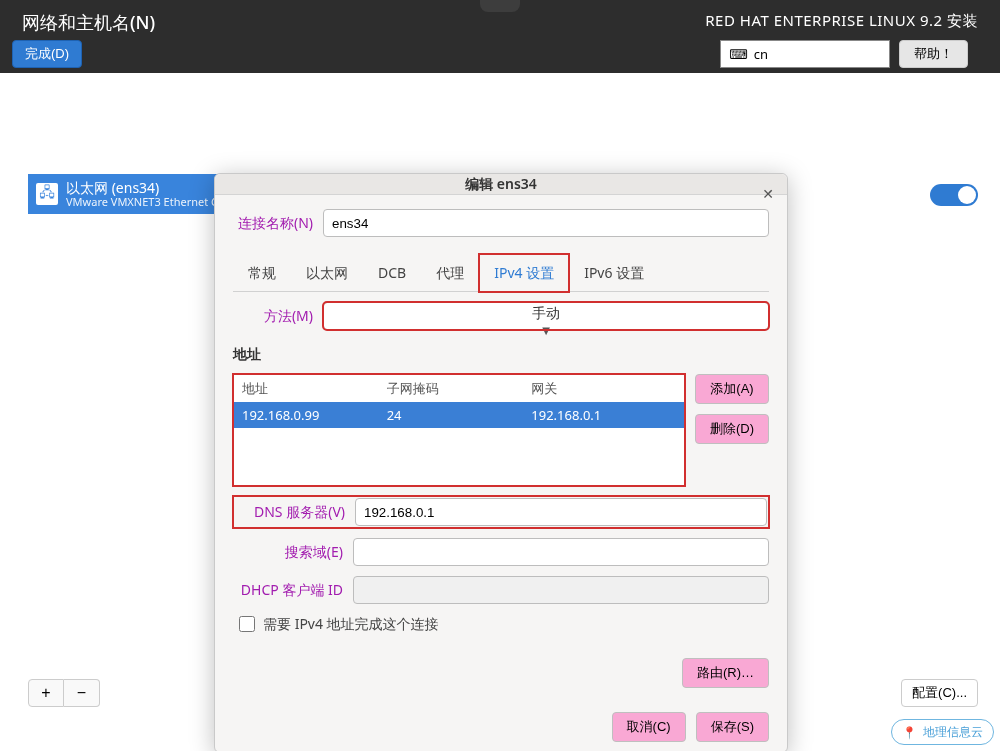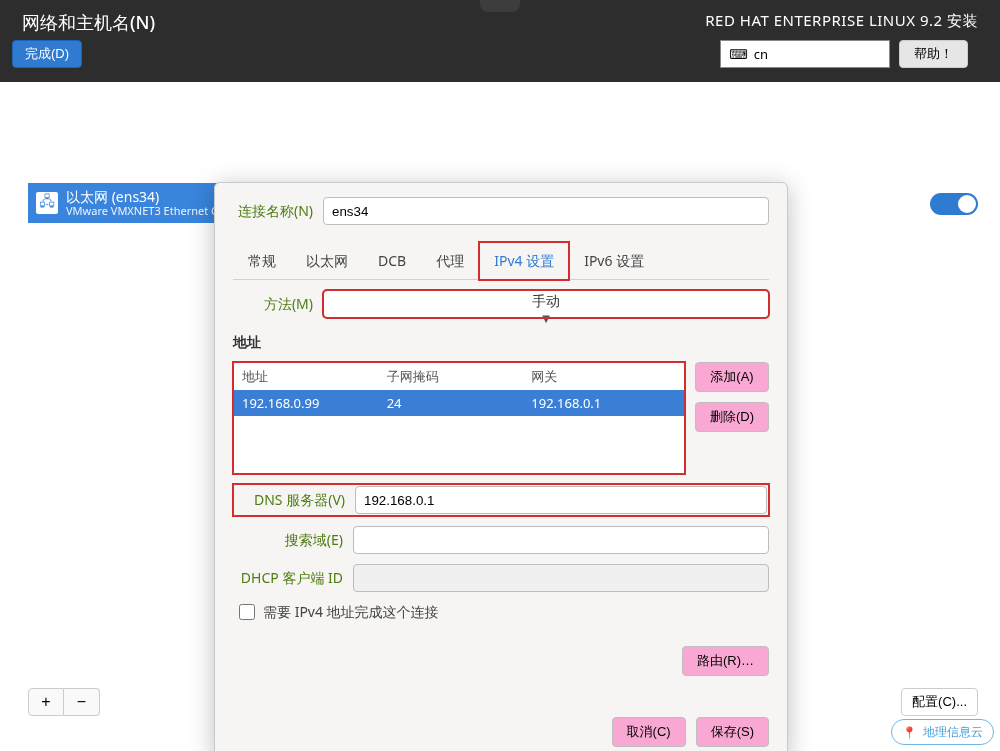--- a/index.html
+++ b/index.html
@@ -1,17 +1,17 @@
 <!DOCTYPE html>
 <html><head>
 <meta charset="utf-8">
 <style>
   * { box-sizing: border-box; margin: 0; padding: 0; }
   body { font-family: "Noto Sans", "DejaVu Sans", sans-serif; font-size: 14px; background: #fff; width: 1000px; height: 751px; overflow: hidden; position: relative; color: #333; }
-  .topbar { background: #2d2d2d; color: #fff; height: 82px; position: relative; }
+  .topbar { background: #2d2d2d; color: #fff; height: 73px; position: relative; }
   .topbar-title { position: absolute; left: 22px; top: 10px; font-size: 18px; font-weight: 500; }
   .done-btn { position: absolute; left: 12px; top: 40px; background: #2f7bd2; border: 1px solid #1e62b2; color: #fff; padding: 4px 12px; border-radius: 4px; font-size: 13px; }
   .top-handle { position: absolute; left: 50%; top: 0; transform: translateX(-50%); width: 40px; height: 12px; background: #3d3d3d; border-bottom-left-radius: 8px; border-bottom-right-radius: 8px; }
   .installer-label { position: absolute; right: 22px; top: 10px; font-size: 15px; letter-spacing: 0.5px; }
   .lang-ind { position: absolute; right: 110px; top: 40px; background: #fff; color: #000; padding: 4px 8px; border: 1px solid #888; display: flex; align-items: center; gap: 6px; font-size: 13px; width:170px;}
   .lang-ind .kbd { font-weight: bold; }
   .help-btn { position: absolute; right: 32px; top: 40px; background: #e6e6e6; border: 1px solid #ccc; border-radius: 4px; padding: 4px 14px; font-size: 13px; }
   .content { position: relative; padding: 20px; height: 669px; background: #fff; }
   .netlist-item { position: absolute; left: 28px; top: 101px; width: 412px; height: 40px; background: #3984dc; color: #fff; display: flex; align-items: center; padding: 4px 8px; }
   .netlist-item .nic-icon { width: 22px; height: 22px; background: #fff; border-radius: 2px; margin-right: 8px; display:flex;align-items:center;justify-content:center;color:#3984dc;font-size:14px;}
@@ -25,21 +25,21 @@
   .addremove button:first-child { border-top-left-radius:4px; border-bottom-left-radius:4px;}
   .addremove button:last-child { border-top-right-radius:4px; border-bottom-right-radius:4px; border-left:none;}
   .config-btn { position: absolute; right: 22px; top: 606px; border:1px solid #ccc; background:#fff; border-radius:4px; padding:4px 10px; font-size:13px;}
   
   .dialog { position: absolute; left: 214px; top: 100px; width: 574px; height: 580px; background: #f6f5f4; border: 1px solid #c9c9c9; border-radius: 6px; box-shadow: 0 4px 24px rgba(0,0,0,0.25); display:flex; flex-direction:column;}
   .dlg-titlebar { height: 38px; background: #e9e7e5; border-bottom:1px solid #d4d4d4; display:flex; align-items:center; justify-content:center; position:relative; border-top-left-radius:6px;border-top-right-radius:6px;}
   .dlg-title { font-weight: 600; font-size: 14px; }
   .dlg-close { position:absolute; right:10px; top:10px; width:18px; height:18px; display:flex;align-items:center;justify-content:center; font-size:14px; color:#555; cursor:pointer;}
   .dlg-body { padding: 14px 18px; flex:1; display:flex; flex-direction:column; gap: 10px;}
   .row { display:flex; align-items:center; gap: 10px;}
-  .row label { width: 80px; text-align:right; color:#4d7c0f; font-size:14px;}
+  .row label { width: 80px; text-align:right; color:#a21caf; font-size:14px;}
   .row input.text, .row .select { flex:1; border:1px solid #bdbdbd; border-radius:4px; height:28px; padding:0 8px; background:#fff;}
   .tabs { display:flex; border-bottom:1px solid #d1d1d1; margin-top:6px;}
   .tabs .tab { padding: 8px 14px; font-size: 14px; color:#444; border:1px solid transparent; border-bottom:none; position:relative; top:1px;}
   .tabs .tab.active { border:1px solid #3a7fd5; color:#2f7bd2; background:#f6f5f4; border-bottom:1px solid #f6f5f4;}
   .hl-red { outline: 2px solid #d12f2f; outline-offset: -1px; }
   .select { display:flex; align-items:center; justify-content:space-between;flex-direction:column;}
   .caret { font-size:10px; color:#555;}
   .section-label { font-weight:600; font-size:14px; margin-top:4px;}
   .addr-area { display:flex; gap: 10px; align-items:flex-start;}
   .addr-table { flex:1; border:1px solid #cfcfcf; background:#fff; height:112px; }
@@ -84,20 +84,24 @@
   <div class="toggle-switch"></div>
 
   <div class="addremove">
     <button>+</button>
     <button>−</button>
   </div>
 
   <button class="config-btn">配置(C)...</button>
 
   <div class="dialog">
+    <div class="dlg-titlebar">
+      <span class="dlg-title">编辑 ens34</span>
+      <span class="dlg-close">✕</span>
+    </div>
     <div class="dlg-body">
 
       <div class="row">
         <label>连接名称(N)</label>
         <input class="text" value="ens34" style="">
       </div>
 
       <div class="tabs">
         <div class="tab">常规</div>
         <div class="tab">以太网</div>

